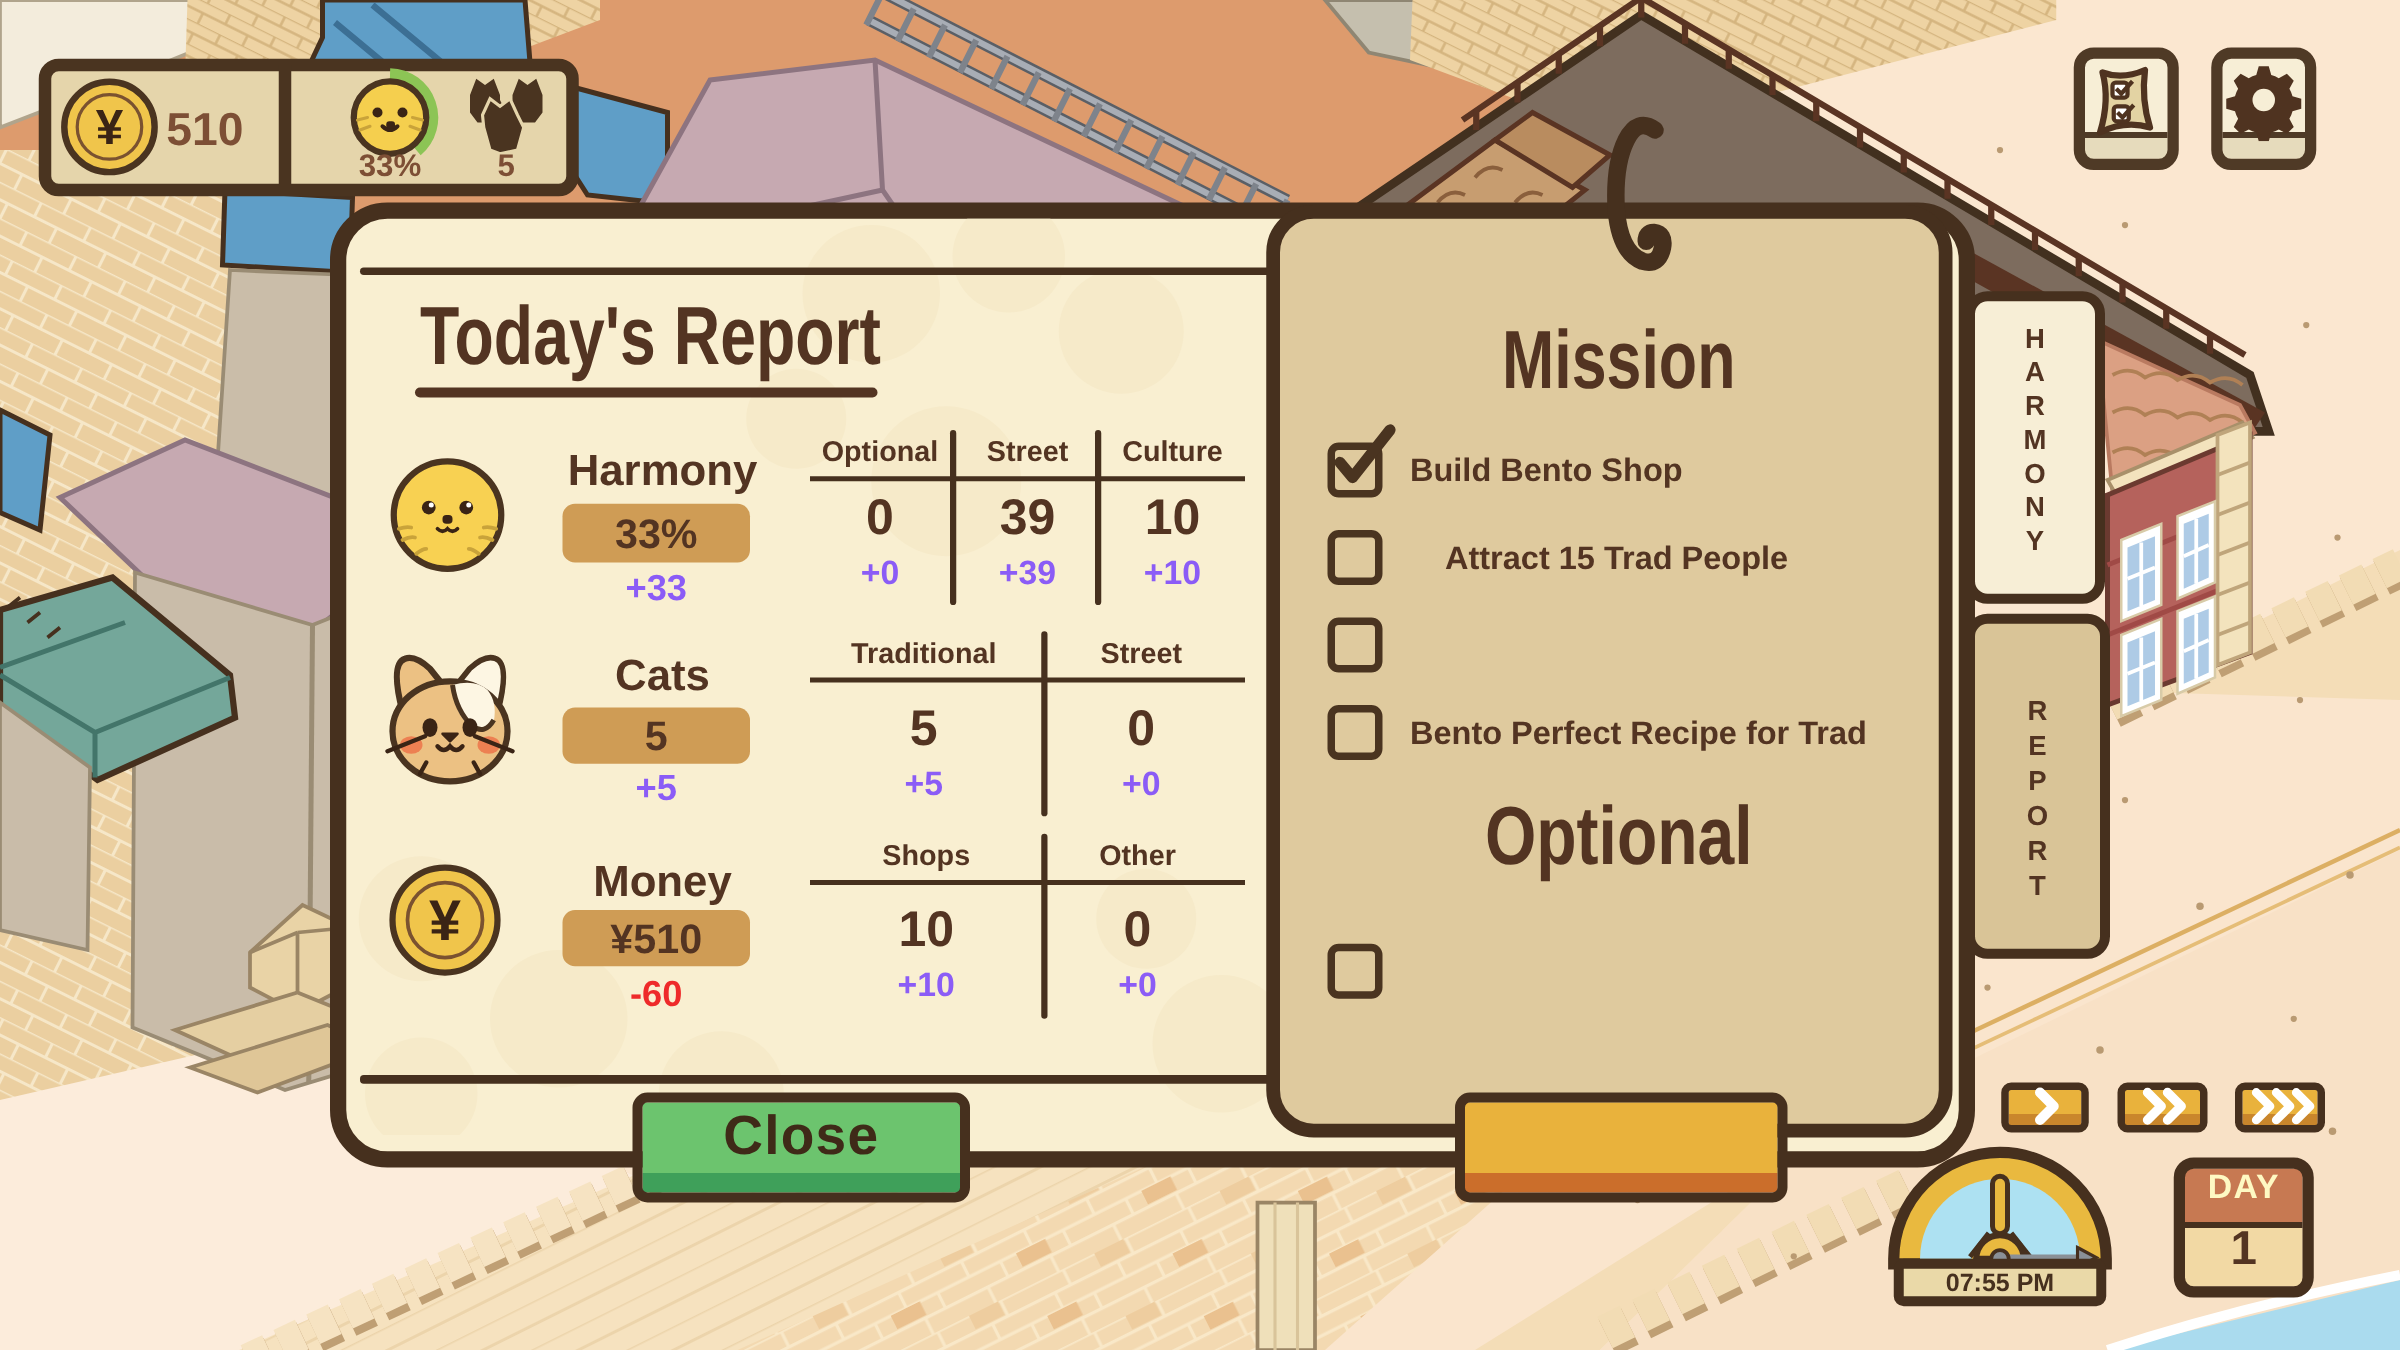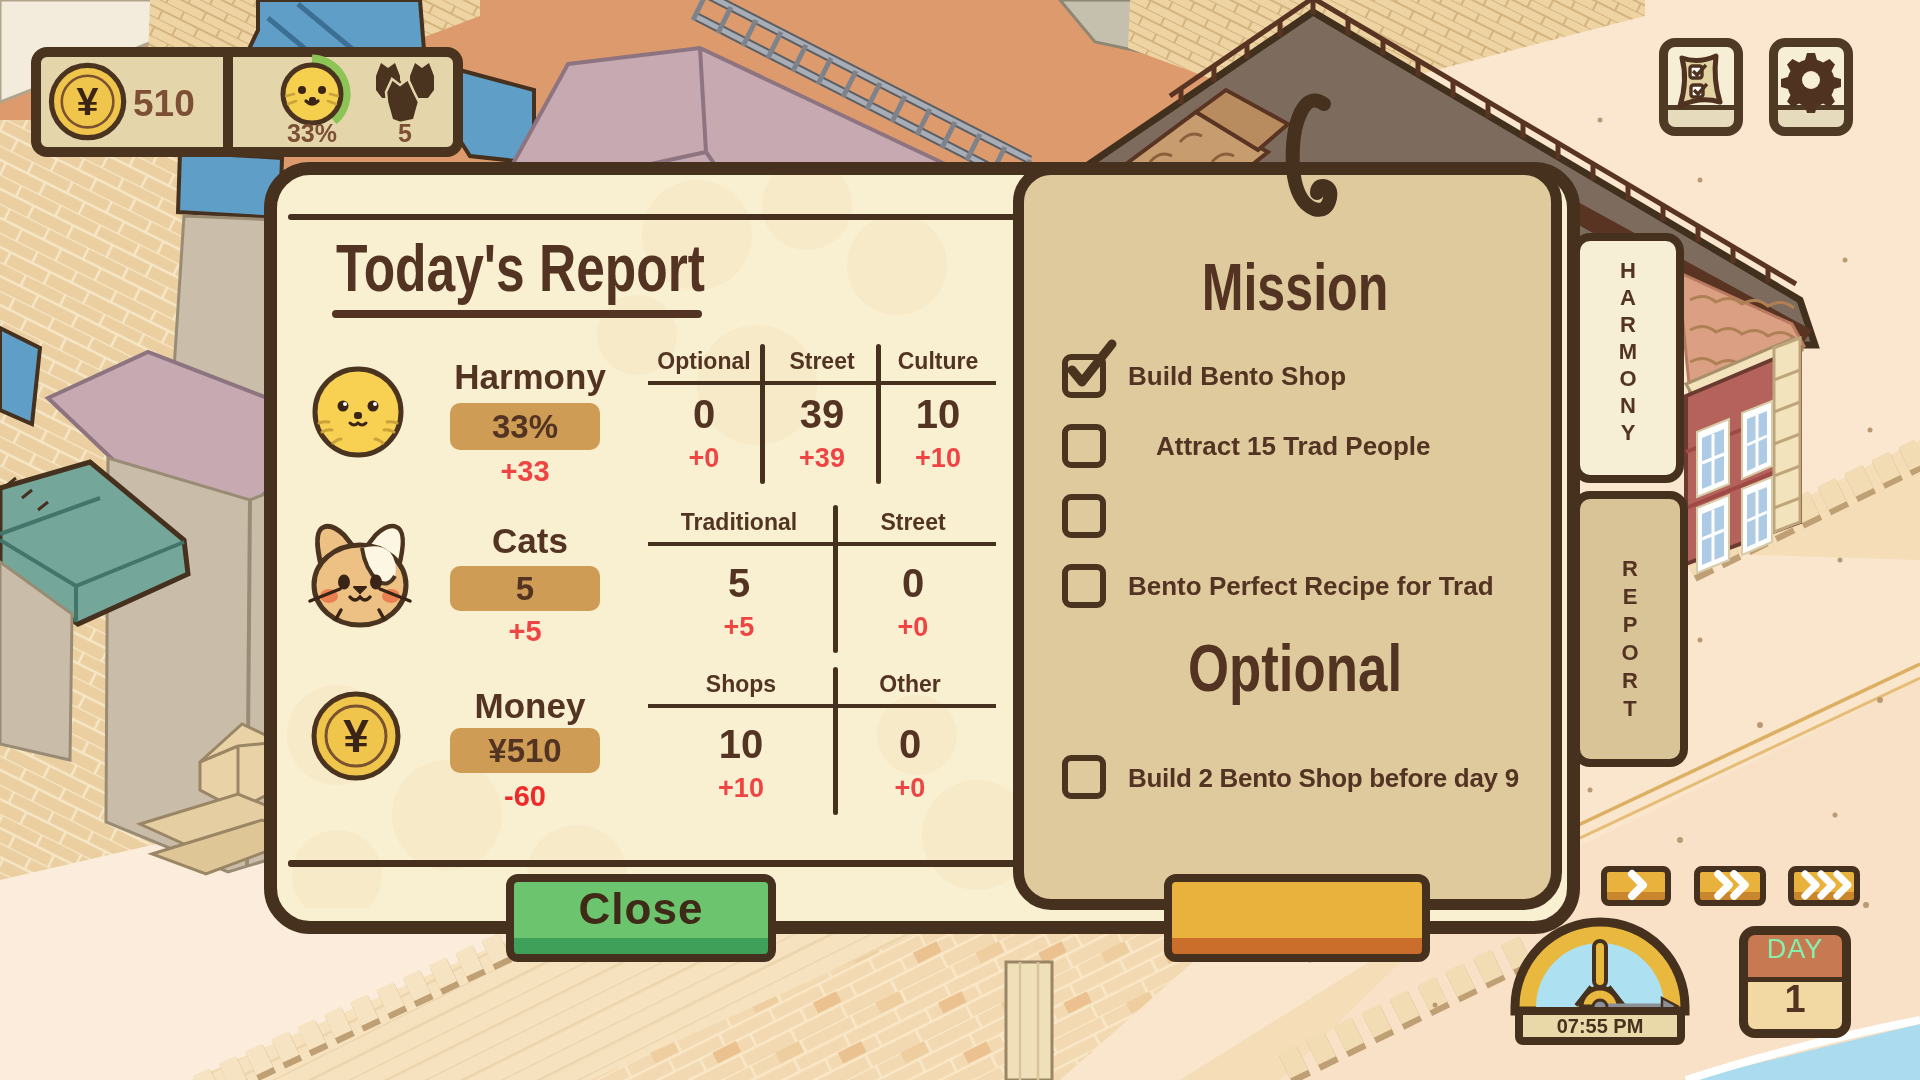--- a/index.html
+++ b/index.html
@@ -1,20 +1,20 @@
 <!DOCTYPE html>
 <html><head>
 <meta charset="utf-8">
 <style>
   html,body{margin:0;padding:0;background:#000;}
   #stage{position:relative;width:1920px;height:1080px;overflow:hidden;
          font-family:"Liberation Sans",sans-serif;}
   .abs{position:absolute;}
   .brown{color:#533422;}
-  .green{color:#ef4444;}
+  .green{color:#8b5cf6;}
   .red{color:#ee2a2a;}
   .ctr{text-align:center;}
 </style>
 </head>
 <body>
 <div id="stage">
 
 <svg class="abs" style="left:0;top:0" width="1920" height="1080" viewBox="0 0 1920 1080">
   <defs>
     <pattern id="brickpath" width="44" height="26" patternUnits="userSpaceOnUse" patternTransform="rotate(26.5)">
@@ -339,21 +339,20 @@
 
 
 <div class="abs" style="left:1062px;top:564px;width:32px;height:32px;border:6px solid #4a3420;border-radius:9px;"></div>
 
 <div class="abs brown" style="left:1128px;top:571px;font-size:26px;font-weight:bold;">Bento Perfect Recipe for Trad</div>
 
 <div class="abs brown ctr" style="left:1100px;top:630px;width:390px;font-size:66px;font-weight:bold;transform:scaleX(0.80);transform-origin:50% 0;">Optional</div>
 
 <div class="abs" style="left:1062px;top:755px;width:32px;height:32px;border:6px solid #4a3420;border-radius:9px;"></div>
 
-<div class="abs brown" style="left:1128px;top:763px;font-size:26px;font-weight:bold;letter-spacing:-0.3px;">Build 2 Bento Shop before day 9</div>
 
 <div class="abs" style="left:1164px;top:874px;width:250px;height:72px;border:8px solid #46301e;border-radius:12px;background:linear-gradient(#e9b23c 0 78%,#cb6e2b 78% 100%);"></div>
 
 <div class="abs" style="left:31px;top:47px;width:412px;height:90px;background:#e5d5ab;border:10px solid #4a3420;border-radius:16px;"></div>
 
 <div class="abs" style="left:223px;top:52px;width:10px;height:100px;background:#4a3420;"></div>
 
 <svg class="abs" style="left:48px;top:62px" width="80" height="80" viewBox="0 0 93 93">
   <circle cx="46" cy="46" r="42" fill="#f0c54b" stroke="#4a3420" stroke-width="6"></circle>
   <circle cx="46" cy="46" r="30" fill="none" stroke="#7a5230" stroke-width="3"></circle>
@@ -422,16 +421,16 @@
   <path d="M76,92 A19,19 0 0 1 114,92 Z" fill="#e9b93f" stroke="#46301e" stroke-width="5"></path>
   <rect x="89" y="26" width="12" height="46" rx="6" fill="#e9b93f" stroke="#46301e" stroke-width="4"></rect>
   <line x1="95" y1="91" x2="158" y2="91" stroke="#8a9096" stroke-width="5"></line>
   <polygon points="157,83 172,91 157,99" fill="#8a9096" stroke="#46301e" stroke-width="2.5"></polygon>
   <circle cx="95" cy="92" r="7" fill="#8a9096" stroke="#46301e" stroke-width="3"></circle>
   <rect x="14" y="96" width="162" height="30" fill="#ead9a8" stroke="#46301e" stroke-width="8" rx="4"></rect>
   <text x="95" y="118" text-anchor="middle" font-size="20" font-weight="bold" fill="#46301e" font-family="Liberation Sans, sans-serif">07:55 PM</text>
 </svg>
 
 <div class="abs" style="left:1739px;top:926px;width:94px;height:94px;border:9px solid #46301e;border-radius:16px;background:linear-gradient(#c77952 0 45%,#46301e 45% 50%,#f2d9a4 50% 100%);"></div>
-<div class="abs ctr" style="left:1739px;top:934px;width:112px;font-size:27px;font-weight:normal;color:#86efac;letter-spacing:1px;">DAY</div>
+<div class="abs ctr" style="left:1739px;top:934px;width:112px;font-size:27px;font-weight:bold;color:#fef9c3;letter-spacing:1px;">DAY</div>
 <div class="abs ctr" style="left:1739px;top:978px;width:112px;font-size:38px;font-weight:bold;color:#533422;">1</div>
 
 </div>
 
 </body></html>

